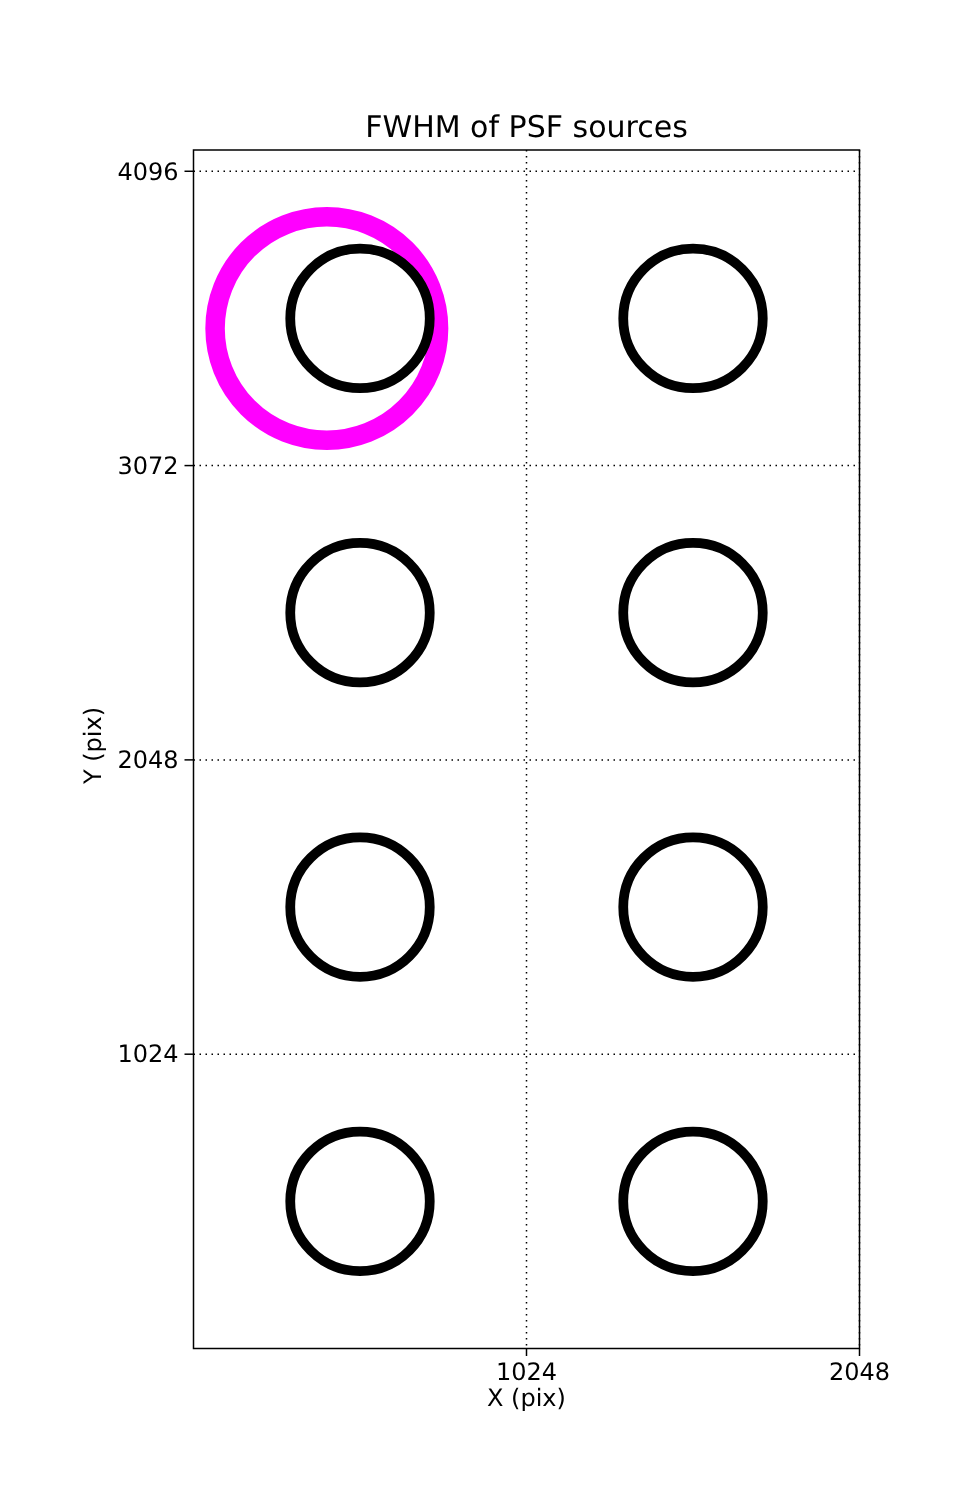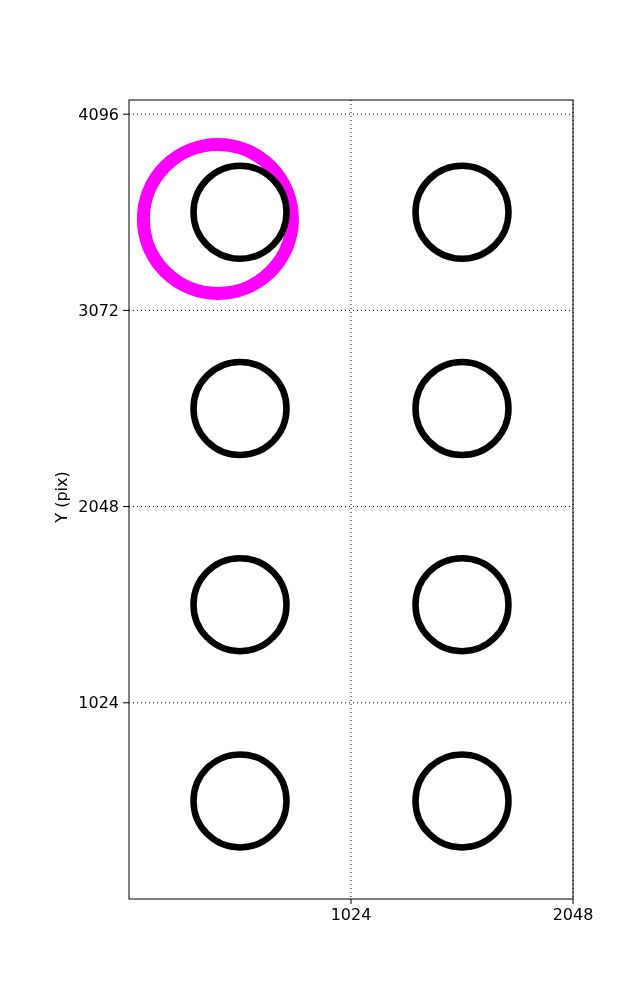--- a/index.html
+++ b/index.html
@@ -74,14 +74,16 @@
       <text x="119" y="512.089448441247" text-anchor="end" font-size="16px">2048</text>
       <line x1="123" y1="310.3841726618705" x2="129" y2="310.3841726618705" stroke="#000000" stroke-width="1"></line>
       <text x="119" y="315.8841726618705" text-anchor="end" font-size="16px">3072</text>
       <line x1="123" y1="114.178896882494" x2="129" y2="114.178896882494" stroke="#000000" stroke-width="1"></line>
       <text x="119" y="119.678896882494" text-anchor="end" font-size="16px">4096</text>
       <line x1="351" y1="899" x2="351" y2="904" stroke="#000000" stroke-width="1"></line>
       <text x="351" y="920" text-anchor="middle" font-size="16px">1024</text>
       <line x1="573" y1="899" x2="573" y2="904" stroke="#000000" stroke-width="1"></line>
       <text x="573" y="920" text-anchor="middle" font-size="16px">2048</text>
     </svg>
+  <div class="title">FWHM of PSF sources</div>
+  <div class="xlabel">X (pix)</div>
   <div class="ylabel">Y (pix)</div>
 </div>
 
 </body></html>

